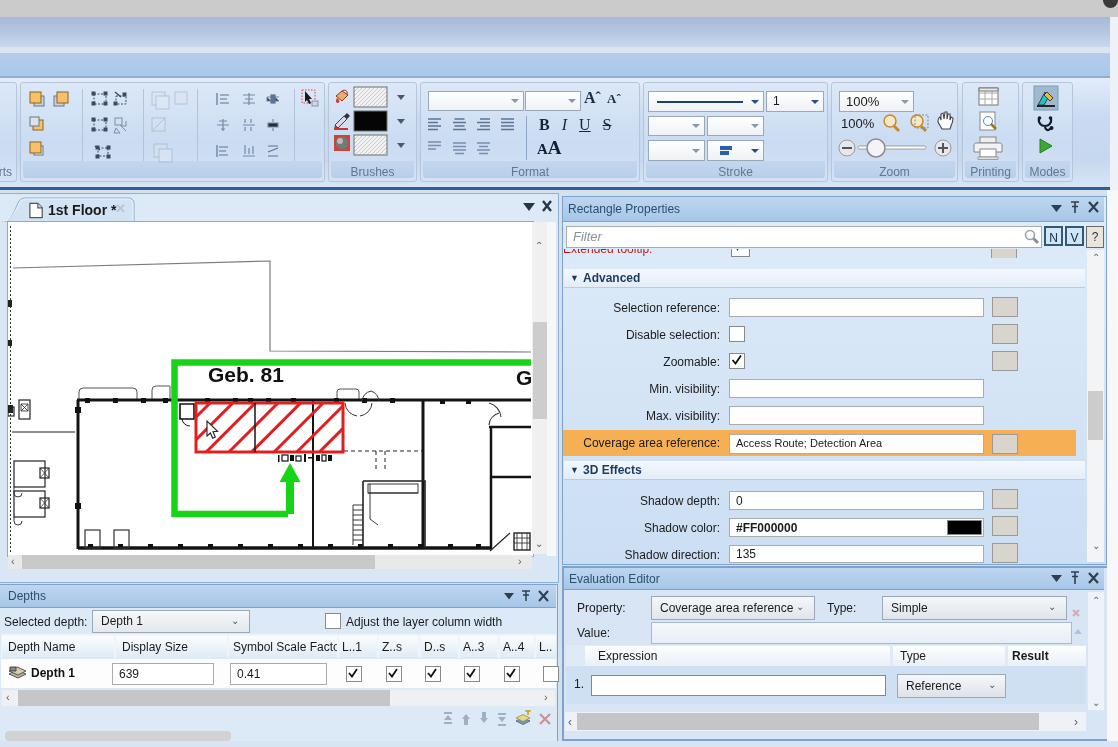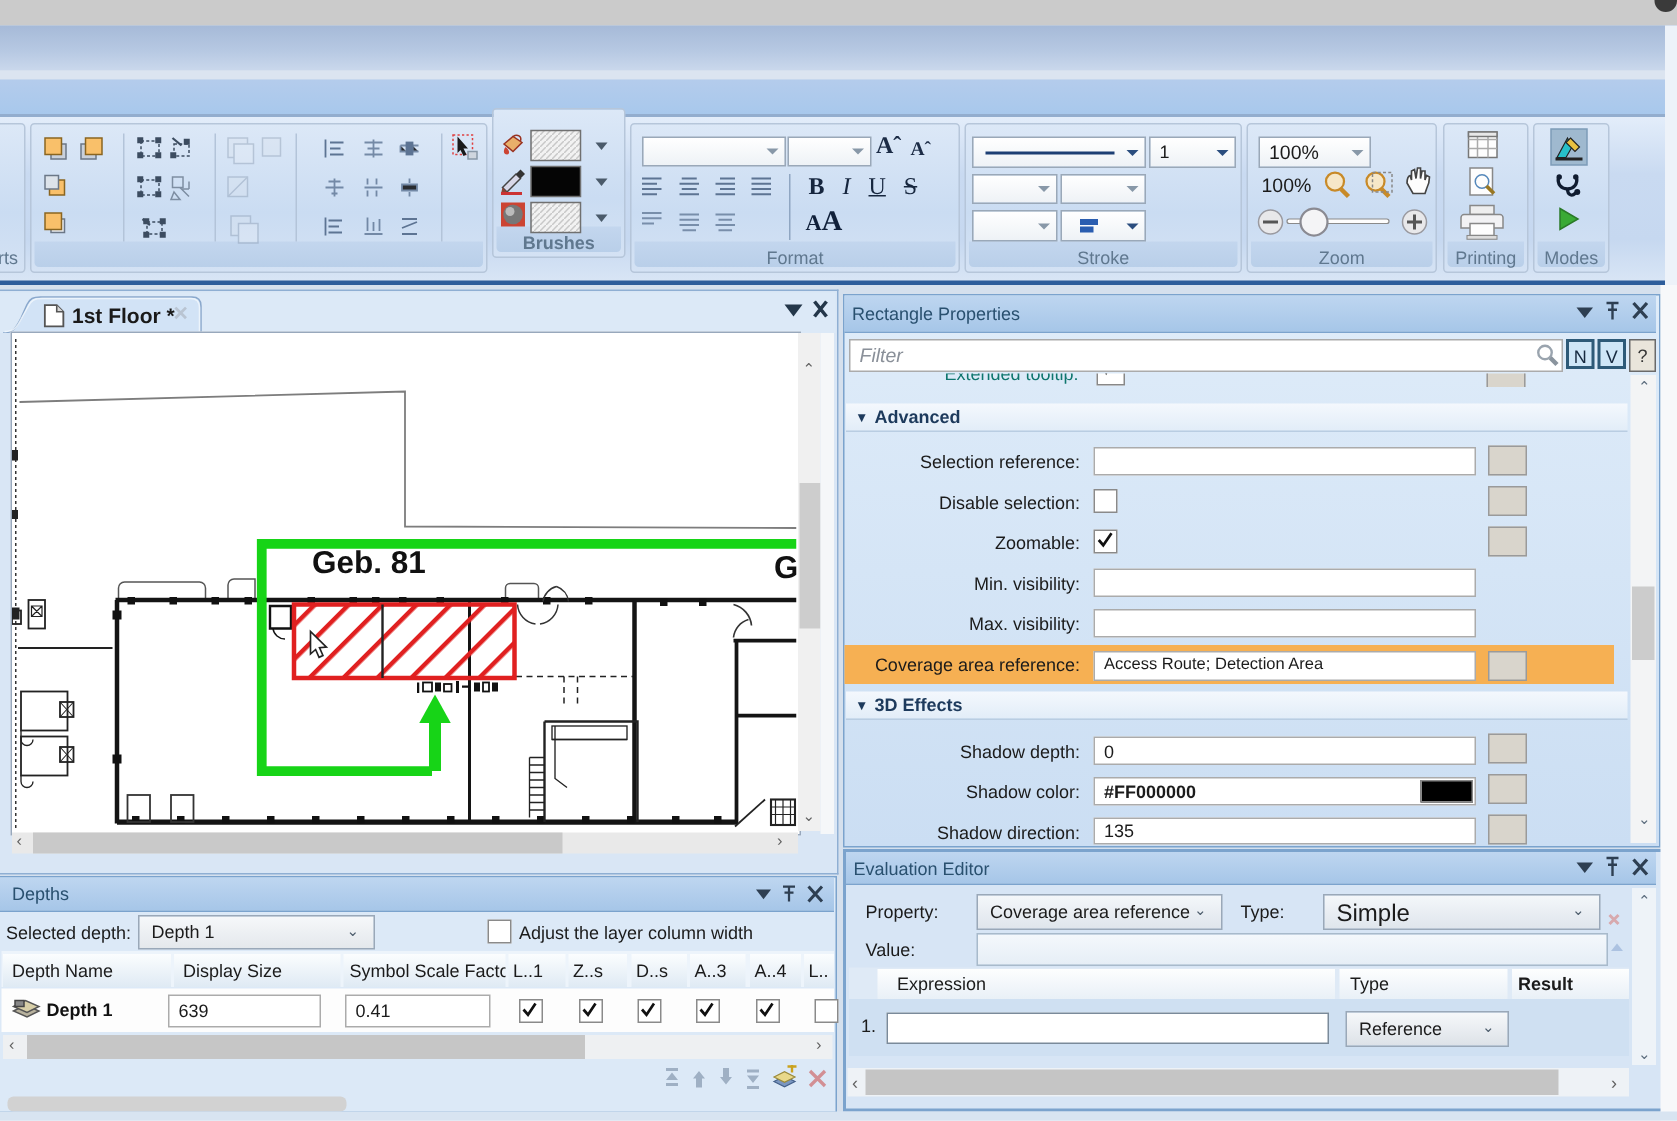--- a/index.html
+++ b/index.html
@@ -139,21 +139,21 @@
         </g>
 
         <g transform="translate(282,8)">
           <rect x="0" y="0" width="13" height="13" fill="none" stroke="#e04040" stroke-dasharray="1.5 1.5"></rect>
           <path d="M3,1 l7,8 l-3,0 l2,4 l-2,1 l-2,-4 l-2,2 z" fill="#1a1a1a"></path>
           <rect x="10" y="11" width="6" height="5" fill="#cfd6df" stroke="#8898a8"></rect>
         </g>
       </g>
     </svg>
 
-    <div class="abs grp" style="left:328px;top:72px;width:87px;height:98px;font-weight:bold;">
+    <div class="abs grp" style="left:328px;top:82px;width:87px;height:98px;">
       <div class="abs" style="left:2px;top:78px;width:83px;height:17px;background:linear-gradient(#c3d6ee,#b9cfe9);border-radius:0 0 3px 3px;"></div>
       <div class="grplabel">Brushes</div>
     </div>
     <svg class="abs" style="left:328px;top:82px;" width="87" height="98" viewBox="0 0 87 98">
       <defs>
         <pattern id="hatchp" width="4" height="4" patternUnits="userSpaceOnUse">
             <rect width="4" height="4" fill="#f2f2f2"></rect>
             <path d="M0,4 l4,-4" stroke="#c8c8c8" stroke-width="1"></path>
           </pattern>
       </defs>
@@ -525,21 +525,21 @@
     <div class="abs" style="left:573px;top:229px;font-size:13px;color:#8a9099;font-style:italic;">Filter</div>
     <svg class="abs" style="left:1024px;top:229px;" width="16" height="16" viewBox="0 0 16 16">
         <circle cx="6" cy="6" r="4.5" fill="none" stroke="#9aa4ae" stroke-width="1.6"></circle>
         <path d="M9.5,9.5 l4.5,4.5" stroke="#8a949e" stroke-width="3"></path>
       </svg>
     <div class="abs" style="left:1044px;top:226px;width:19px;height:20px;background:#cfe6f7;border:2px solid #2e5a78;box-sizing:border-box;color:#16293f;font-size:12px;text-align:center;line-height:20px;">N</div>
     <div class="abs" style="left:1065px;top:226px;width:19px;height:20px;background:#cfe6f7;border:2px solid #2e5a78;box-sizing:border-box;color:#16293f;font-size:12px;text-align:center;line-height:20px;">V</div>
     <div class="abs" style="left:1086px;top:226px;width:16px;height:20px;background:#e9e5db;border:1px solid #6a6a6a;color:#333;font-size:12px;text-align:center;line-height:20px;">?</div>
 
     <div class="abs" style="left:563px;top:249px;width:525px;height:9px;overflow:hidden;">
-      <div class="abs lbl" style="left:0px;top:-7px;width:156px;text-align:right;color:#0f766e;">Extended tooltip:</div>
+      <div class="abs lbl" style="left:0px;top:-7px;width:156px;color:#b91c1c;">Extended tooltip:</div>
       <div class="abs" style="left:168px;top:-8px;width:17px;height:14px;background:#fff;border:1px solid #888;"></div>
       <div class="abs" style="left:171px;top:-4px;font-size:7px;color:#333;">▼</div>
       <div class="abs gbtn" style="left:428px;top:-5px;width:24px;height:14px;"></div>
     </div>
 
     <div class="abs sect" style="left:564px;top:269px;width:521px;height:18px;">
         <span style="position:absolute;left:6px;top:4px;font-size:9px;">▼</span>
         <span style="position:absolute;left:19px;top:2px;">Advanced</span>
       </div>
 
@@ -691,21 +691,21 @@
       <path d="M40,3 l9,10 M49,3 l-9,10" stroke="#2e3f52" stroke-width="2.2"></path>
     </svg>
 
     <div class="abs lbl" style="left:577px;top:601px;">Property:</div>
     <div class="abs dd" style="left:651px;top:596px;width:162px;height:22px;background:linear-gradient(#f4f7fa,#dfe5ec);">
         <div class="abs" style="left:8px;top:4px;font-size:12px;color:#1b1b1b;">Coverage area reference</div>
         <div class="abs" style="left:144px;top:4px;color:#4a5a6a;font-size:10px;">⌄</div>
       </div>
     <div class="abs lbl" style="left:827px;top:601px;">Type:</div>
     <div class="abs dd" style="left:882px;top:596px;width:183px;height:22px;background:linear-gradient(#f4f7fa,#dfe5ec);">
-        <div class="abs" style="left:8px;top:4px;font-size:16px;color:#1b1b1b;">Simple</div>
+        <div class="abs" style="left:8px;top:4px;font-size:12px;color:#1b1b1b;">Simple</div>
         <div class="abs" style="left:165px;top:4px;color:#4a5a6a;font-size:10px;">⌄</div>
       </div>
 
     <div class="abs lbl" style="left:577px;top:626px;">Value:</div>
     <div class="abs" style="left:651px;top:622px;width:419px;height:20px;background:linear-gradient(#f4f8fc,#e6eef6);border:1px solid #a8bacb;"></div>
     <svg class="abs" style="left:1072px;top:604px;" width="16" height="40" viewBox="0 0 16 40">
       <path d="M1,12 l6,-6 m0,6 l-6,-6" stroke="#d89090" stroke-width="2" opacity="0.7"></path>
       <path d="M2,30 l8,0 l-4,-5 z" fill="#9ab4d8" opacity="0.7"></path>
     </svg>
 

